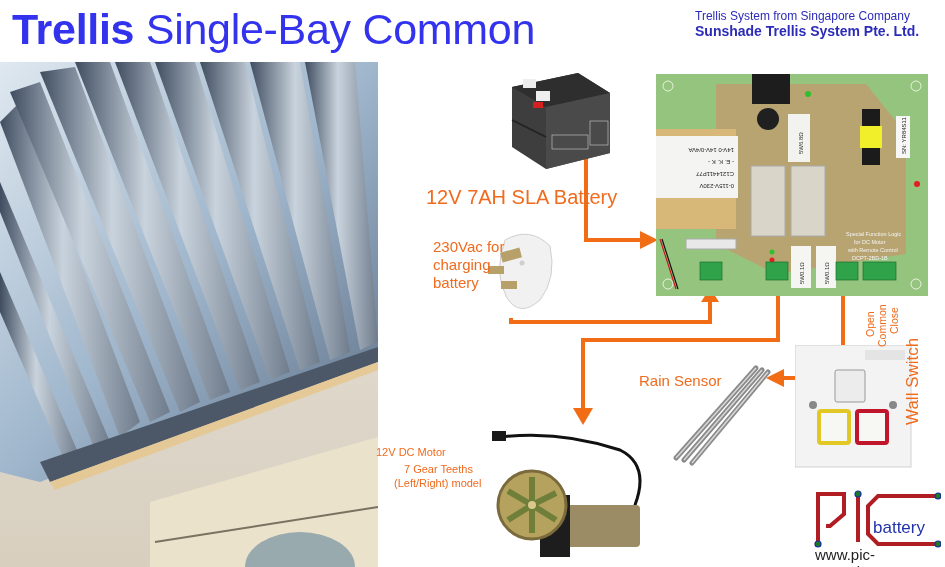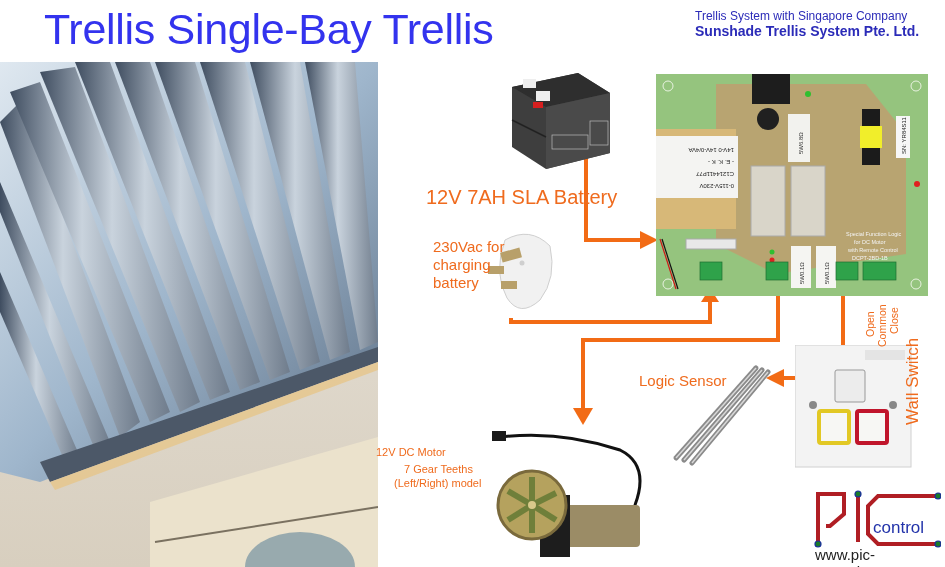--- a/index.html
+++ b/index.html
@@ -1,20 +1,20 @@
 <!DOCTYPE html>
 <html><head>
 <meta charset="utf-8">
 <style>
   html,body{margin:0;padding:0;}
   body{width:945px;height:567px;position:relative;overflow:hidden;background:#ffffff;font-family:"Liberation Sans",sans-serif;}
   .abs{position:absolute;}
   
   #title{left:12px;top:4px;font-size:43px;color:#3333ee;white-space:nowrap;letter-spacing:-0.3px;line-height:50px;}
-  #title b{font-weight:normal;margin-left:32px;}
+  #title b{font-weight:bold;}
   #company-line1{left:695px;top:9px;font-size:12px;color:#2b2bb8;white-space:nowrap;}
   #company-line2{left:695px;top:23px;font-size:14px;font-weight:bold;color:#2b2bb8;white-space:nowrap;}
   
   #trellis-photo{left:0;top:62px;width:378px;height:505px;overflow:hidden;}
   
   .olabel{color:#ef6b1e;white-space:nowrap;}
   #battery-label{left:426px;top:186px;font-size:20px;}
   #ac-label{left:433px;top:238px;font-size:15px;line-height:18px;white-space:normal;width:90px;}
   #motor-label{left:376px;top:446px;font-size:11px;}
   #motor-sub1{left:404px;top:463px;font-size:11px;}
@@ -29,22 +29,22 @@
   #pcb{left:656px;top:74px;width:272px;height:222px;}
   
   #logo{left:806px;top:486px;width:135px;height:81px;}
   #logo-control{left:873px;top:518px;font-size:17px;color:#2233aa;}
   #logo-url{left:815px;top:546px;font-size:15px;color:#222;}
   svg text{font-family:"Liberation Sans",sans-serif;}
 </style>
 </head>
 <body>
 
-<div id="title" class="abs"><b>Trellis</b><span> Single-Bay Trellis</span></div>
-<div id="company-line1" class="abs">Trellis System with Singapore Company</div>
+<div id="title" class="abs"><b>Trellis</b><span> Single-Bay Common</span></div>
+<div id="company-line1" class="abs">Trellis System from Singapore Company</div>
 <div id="company-line2" class="abs">Sunshade Trellis System Pte. Ltd.</div>
 
 <div id="trellis-photo" class="abs">
   <svg width="378" height="505" viewBox="0 0 378 505">
     <defs>
       <linearGradient id="sky" x1="0" y1="0" x2="1" y2="1">
         <stop offset="0" stop-color="#dfe8f0"></stop>
         <stop offset="0.5" stop-color="#9fb6cc"></stop>
         <stop offset="1" stop-color="#5b6e84"></stop>
       </linearGradient>
@@ -219,21 +219,21 @@
     <line x1="88" y1="8" x2="8" y2="98"></line>
     <line x1="94" y1="10" x2="16" y2="100"></line>
     <line x1="100" y1="12" x2="24" y2="103"></line>
   </g>
   <g stroke="#d8d8d8" stroke-width="1.5">
     <line x1="88" y1="8" x2="8" y2="98"></line>
     <line x1="94" y1="10" x2="16" y2="100"></line>
     <line x1="100" y1="12" x2="24" y2="103"></line>
   </g>
 </svg>
-<div id="rain-label" class="abs olabel">Logic Sensor</div>
+<div id="rain-label" class="abs olabel">Rain Sensor</div>
 
 <svg class="abs" style="left:795px;top:345px;" width="118" height="125">
   <rect x="0" y="0" width="116" height="122" fill="#f3f3f3" stroke="#d0d0d0"></rect>
   <rect x="40" y="25" width="30" height="32" fill="#ececec" stroke="#999" rx="2"></rect>
   <rect x="70" y="5" width="40" height="10" fill="#e4e4e4"></rect>
   <circle cx="18" cy="60" r="4" fill="#888"></circle>
   <circle cx="98" cy="60" r="4" fill="#888"></circle>
   <rect x="24" y="66" width="30" height="32" fill="#f7f7f4" stroke="#e2c824" stroke-width="4" rx="2"></rect>
   <rect x="62" y="66" width="30" height="32" fill="#f7f7f4" stroke="#c0152b" stroke-width="4" rx="2"></rect>
 </svg>
@@ -248,14 +248,14 @@
     <polyline points="52,8 52,56"></polyline>
     <polyline points="135,10 72,10 62,20 62,48 72,58 135,58"></polyline>
   </g>
   <g fill="#1a7a2a" stroke="#1a2f9a" stroke-width="1.2">
     <circle cx="12" cy="58" r="3"></circle>
       <circle cx="52" cy="8" r="3"></circle>
     <circle cx="132" cy="10" r="3"></circle>
       <circle cx="132" cy="58" r="3"></circle>
   </g>
 </svg>
-<div id="logo-control" class="abs">control</div>
+<div id="logo-control" class="abs">battery</div>
 <div id="logo-url" class="abs">www.pic-control.com</div>
 
 </body></html>

